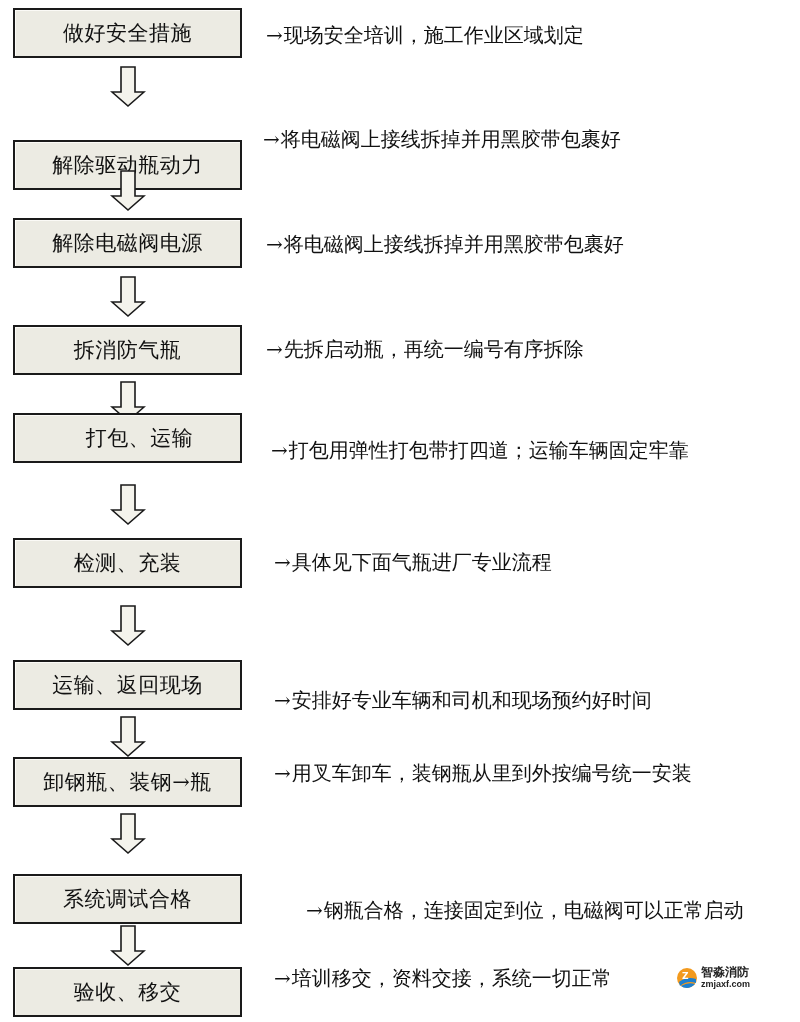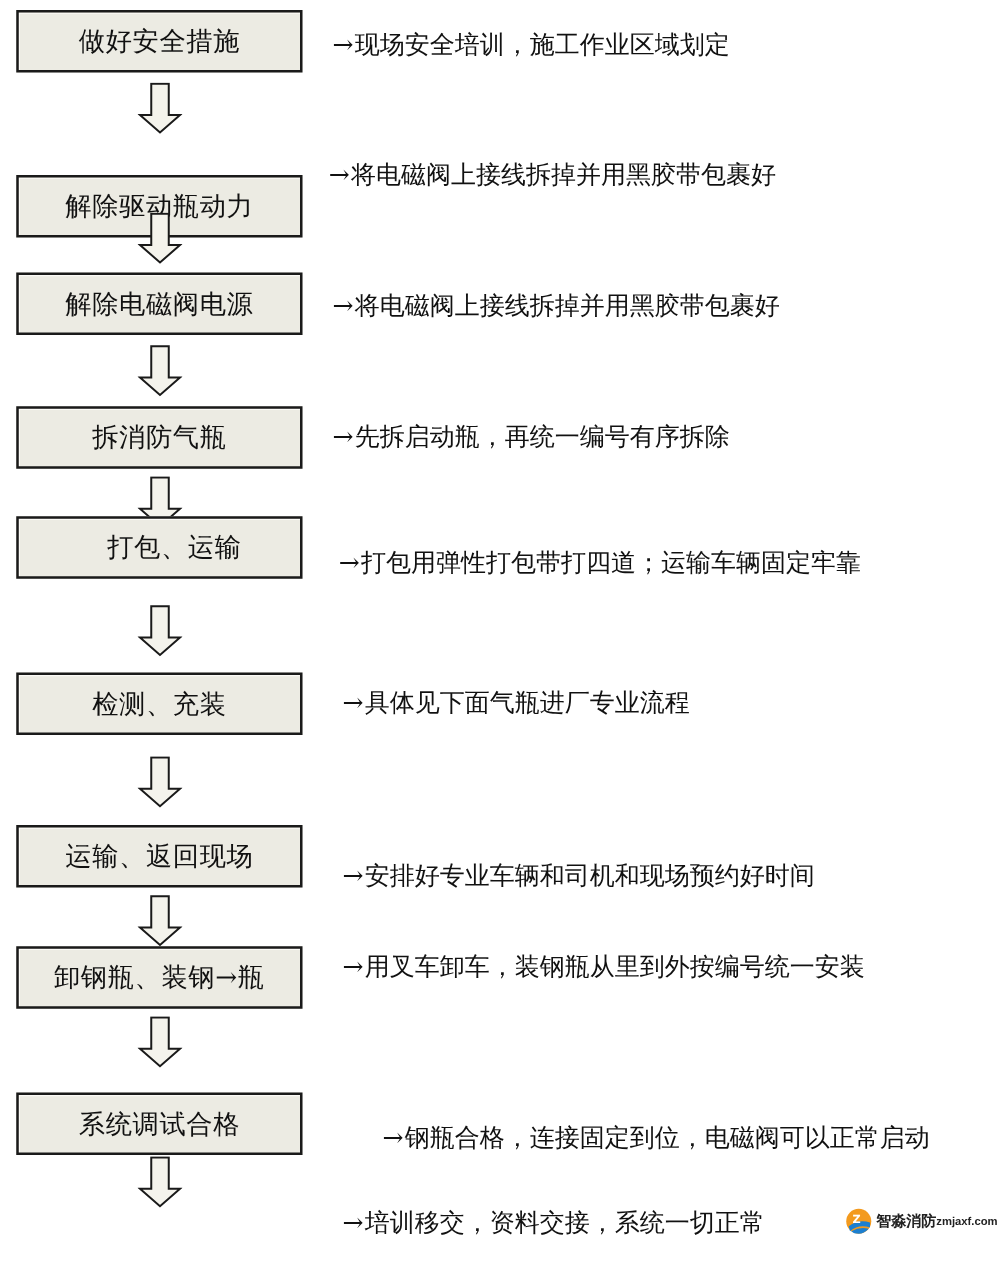--- a/index.html
+++ b/index.html
@@ -56,21 +56,21 @@
       top: 966px;
       display: flex;
       align-items: center;
       gap: 3px;
     }
     .logo-mark {
       width: 22px; height: 22px;
     }
     .logo-text {
       display: flex;
-      flex-direction: row;
+      flex-direction: column;
       line-height: 12px;
     }
     .logo-name {
       font-family: "DejaVu Sans", "Liberation Sans", sans-serif;
       font-size: 12px;
       font-weight: bold;
       color: #222;
     }
     .logo-url {
       font-family: Liberation Sans, sans-serif;
@@ -194,20 +194,23 @@
   <div class="step-desc" style="left:274px; top:898px;margin-left:32px;">
     <span class="lead-arrow">→</span><span>钢瓶合格，连接固定到位，电磁阀可以正常启动</span>
   </div>
 
   <div class="down-arrow" style="top:925px;">
     <svg width="36" height="42" viewBox="0 0 36 42">
         <polygon points="11,1 25,1 25,26 34,26 18,40 2,26 11,26" fill="#f4f3ec" stroke="#1a1a1a" stroke-width="1.6"></polygon>
       </svg>
   </div>
 
+  <div class="step-box" style="top:967px;">
+    <span>验收、移交</span>
+  </div>
   <div class="step-desc" style="left:274px; top:966px;">
     <span class="lead-arrow">→</span><span>培训移交，资料交接，系统一切正常</span>
   </div>
 
   <div class="logo">
     <svg class="logo-mark" viewBox="0 0 22 22">
       <circle cx="11" cy="11" r="10" fill="#f39a1e"></circle>
       <path d="M3 15 Q11 9 20 12 L20 16 Q11 13 4 19 Z" fill="#1c7fd0"></path>
       <path d="M5 19 Q12 15 19 17 Q15 21 11 21 Q7 21 5 19 Z" fill="#1c7fd0"></path>
       <text x="6" y="12" font-family="DejaVu Sans, sans-serif" font-size="9" font-weight="bold" fill="#ffffff">Z</text>

